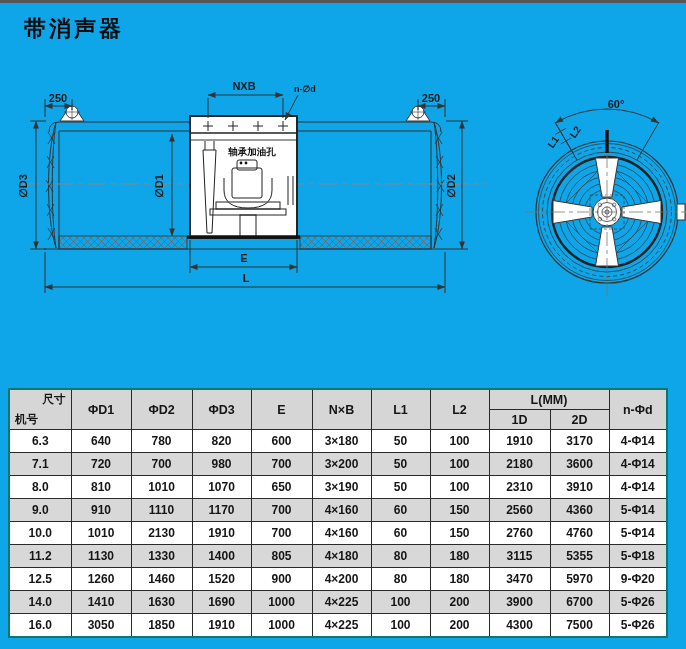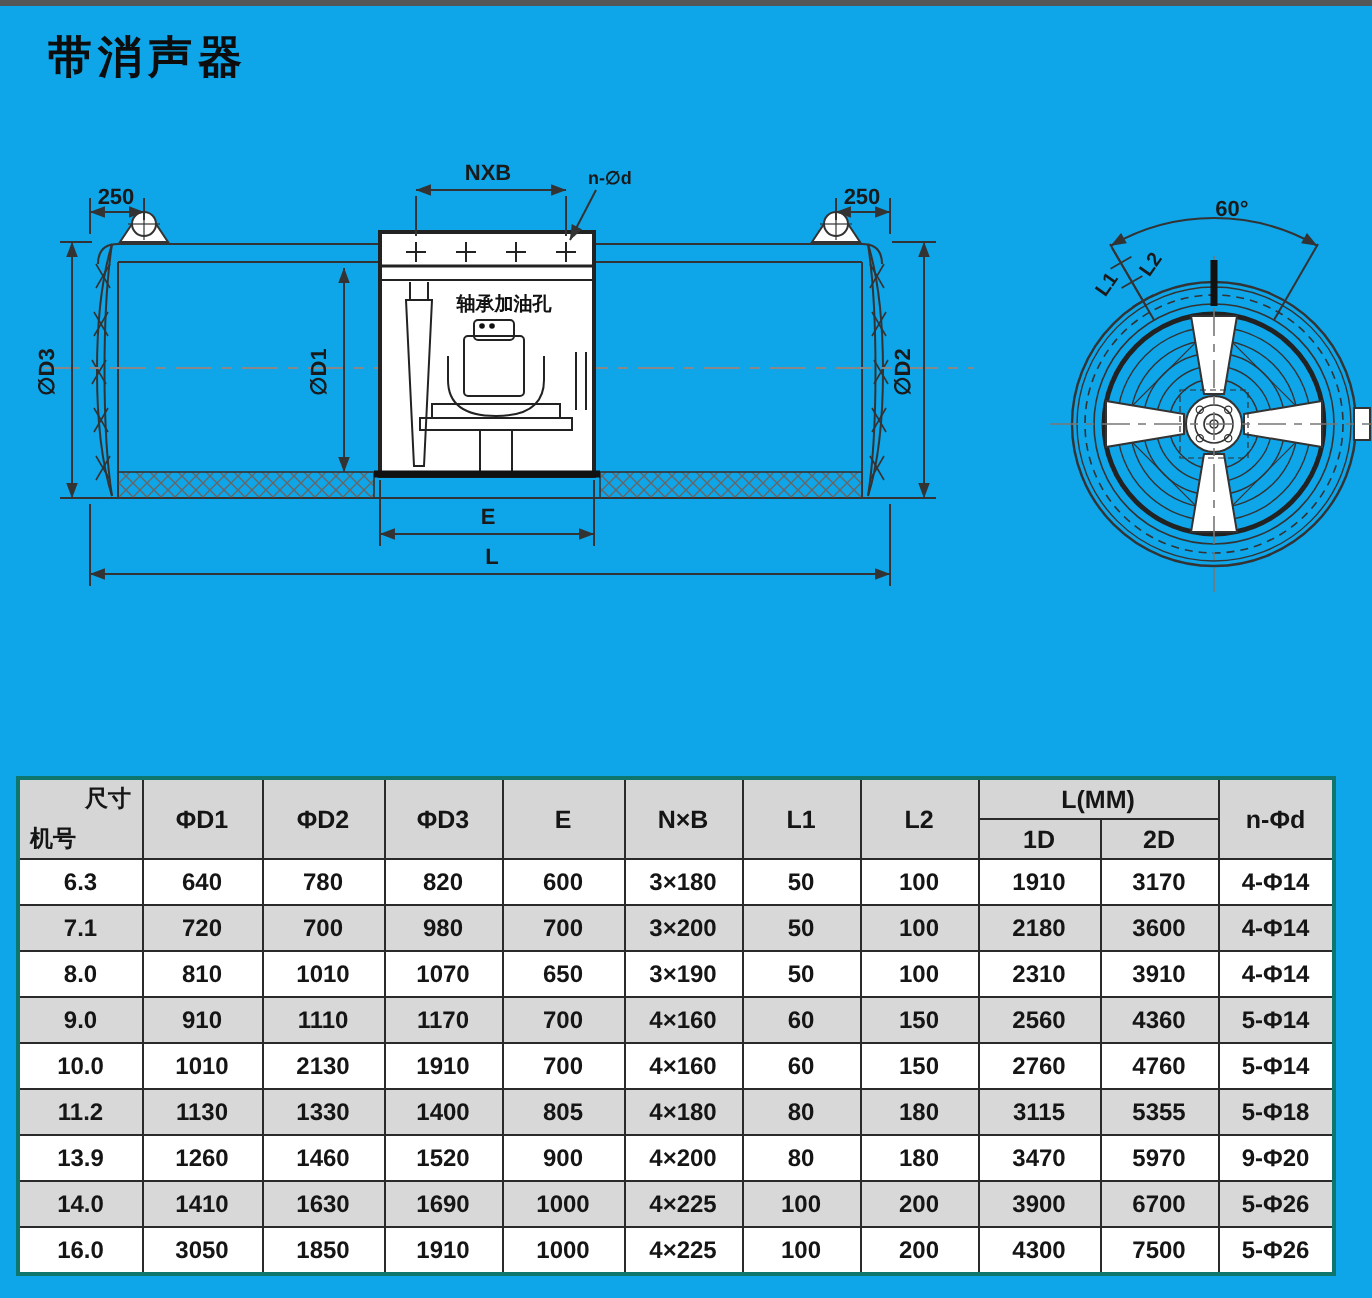--- a/index.html
+++ b/index.html
@@ -341,21 +341,21 @@
           <td>1400</td>
           <td>805</td>
           <td>4×180</td>
           <td>80</td>
           <td>180</td>
           <td>3115</td>
           <td>5355</td>
           <td>5-Φ18</td>
         </tr>
         <tr>
-          <td>13.9</td>
+          <td>12.5</td>
           <td>1260</td>
           <td>1460</td>
           <td>1520</td>
           <td>900</td>
           <td>4×200</td>
           <td>80</td>
           <td>180</td>
           <td>3470</td>
           <td>5970</td>
           <td>9-Φ20</td>

